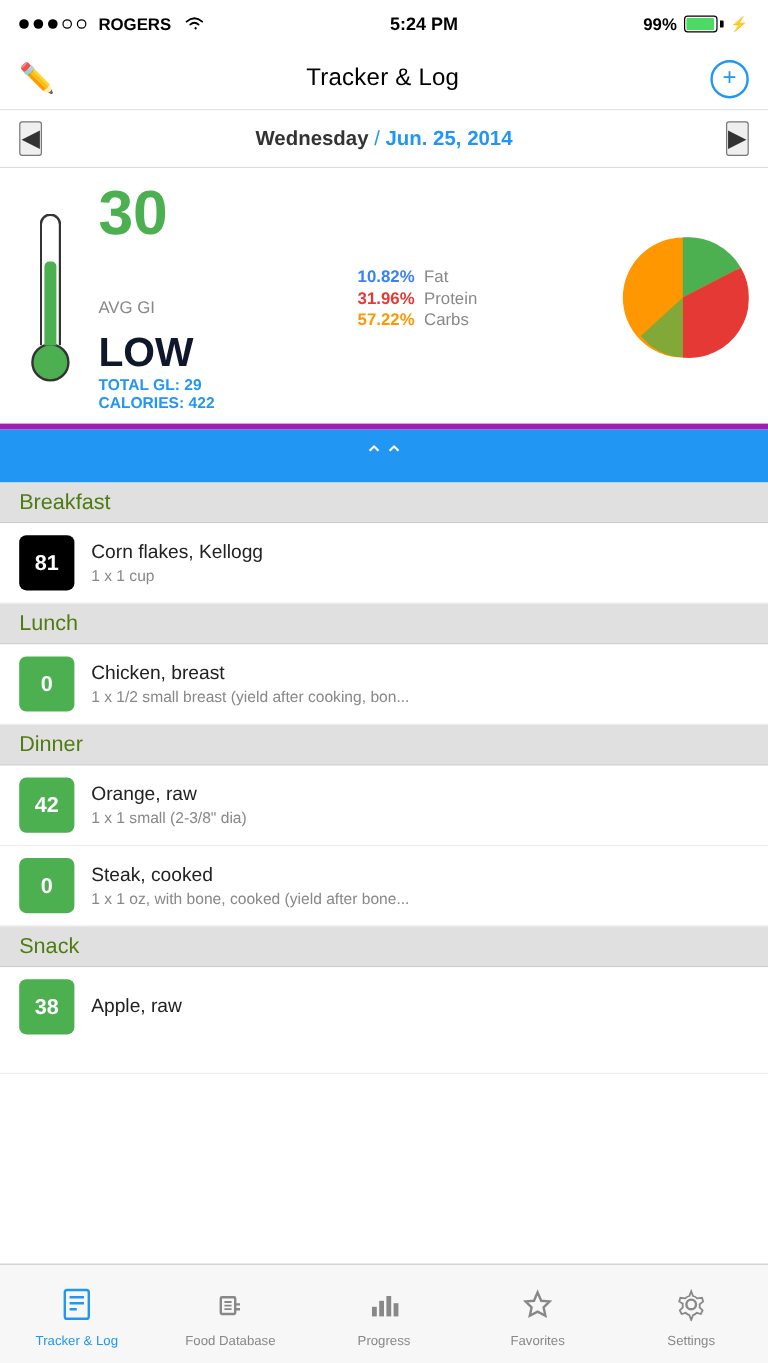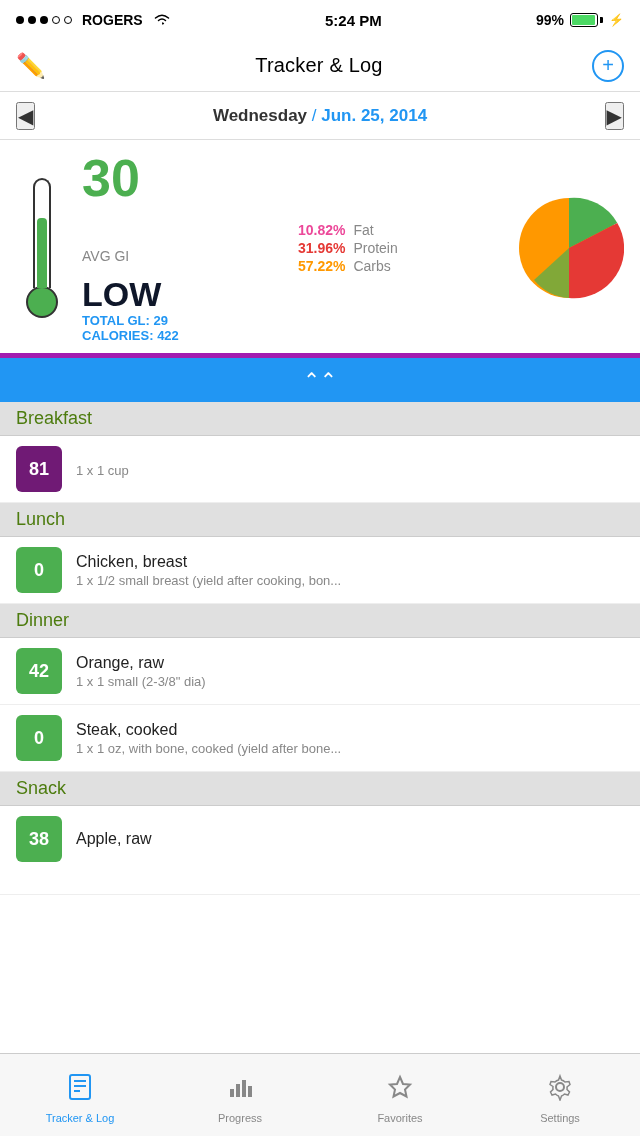--- a/index.html
+++ b/index.html
@@ -134,21 +134,21 @@
 
     .macro-info {
       flex: 1;
       display: flex;
       flex-direction: column;
       gap: 2px;
       margin-left: 8px;
     }
     .macro-row { font-size: 14px; }
     .macro-pct { font-weight: 700; }
-    .macro-pct.fat { color: #ec4899; }
+    .macro-pct.fat { color: #3b82f6; }
     .macro-pct.protein { color: #e53935; }
     .macro-pct.carbs { color: #FF9800; margin-top: 29px; }
     .macro-name { color: #888; margin-left: 4px; }
 
     .pie-chart {
       width: 110px;
       height: 110px;
       flex-shrink: 0;
       margin-left: 8px;
     }
@@ -182,21 +182,21 @@
       background: #fff;
     }
     .gi-badge {
       width: 46px; height: 46px;
       border-radius: 6px;
       display: flex; align-items: center; justify-content: center;
       font-size: 18px; font-weight: 700; color: #fff;
       margin-right: 14px;
       flex-shrink: 0;
     }
-    .gi-badge.red { background: #701a75; }
+    .gi-badge.red { background: #000000; }
     .gi-badge.green { background: #4CAF50; }
 
     .food-details { flex: 1; }
     .food-name { font-size: 16px; color: #222; }
     .food-serving { font-size: 13px; color: #888; margin-top: 2px; }
 
     
     .tab-bar {
       position: absolute;
       bottom: 0; left: 0; right: 0;
@@ -334,20 +334,21 @@
 <div class="scroll-area">
 
   <div class="section-header">
     <span>Breakfast</span>
   </div>
   <div class="food-item">
     <div class="gi-badge red">
       <span>81</span>
     </div>
     <div class="food-details">
+      <div class="food-name">Corn flakes, Kellogg</div>
       <div class="food-serving">1 x 1 cup</div>
     </div>
   </div>
 
   <div class="section-header">
     <span>Lunch</span>
   </div>
   <div class="food-item">
     <div class="gi-badge green">
       <span>0</span>
@@ -401,20 +402,33 @@
         <line x1="8" y1="8" x2="20" y2="8" stroke="#2196F3" stroke-width="2"></line>
         <line x1="8" y1="13" x2="20" y2="13" stroke="#2196F3" stroke-width="2"></line>
         <line x1="8" y1="18" x2="14" y2="18" stroke="#2196F3" stroke-width="2"></line>
       </svg>
     </span>
     <span class="tab-label" style="color:#2196F3;">Tracker &amp; Log</span>
   </div>
   <div class="tab-item">
     <span class="tab-icon">
       <svg width="28" height="28" viewBox="0 0 28 28">
+        <rect x="6" y="8" width="12" height="14" rx="1" fill="none" stroke="#888" stroke-width="2"></rect>
+        <line x1="18" y1="14" x2="22" y2="14" stroke="#888" stroke-width="2"></line>
+        <line x1="18" y1="18" x2="22" y2="18" stroke="#888" stroke-width="2"></line>
+        <line x1="9" y1="12" x2="15" y2="12" stroke="#888" stroke-width="1.5"></line>
+        <line x1="9" y1="15" x2="15" y2="15" stroke="#888" stroke-width="1.5"></line>
+        <line x1="9" y1="18" x2="15" y2="18" stroke="#888" stroke-width="1.5"></line>
+      </svg>
+    </span>
+    <span class="tab-label">Food Database</span>
+  </div>
+  <div class="tab-item">
+    <span class="tab-icon">
+      <svg width="28" height="28" viewBox="0 0 28 28">
         <rect x="4" y="16" width="4" height="8" fill="#888"></rect>
         <rect x="10" y="11" width="4" height="13" fill="#888"></rect>
         <rect x="16" y="7" width="4" height="17" fill="#888"></rect>
         <rect x="22" y="13" width="4" height="11" fill="#888"></rect>
       </svg>
     </span>
     <span class="tab-label">Progress</span>
   </div>
   <div class="tab-item">
     <span class="tab-icon">

